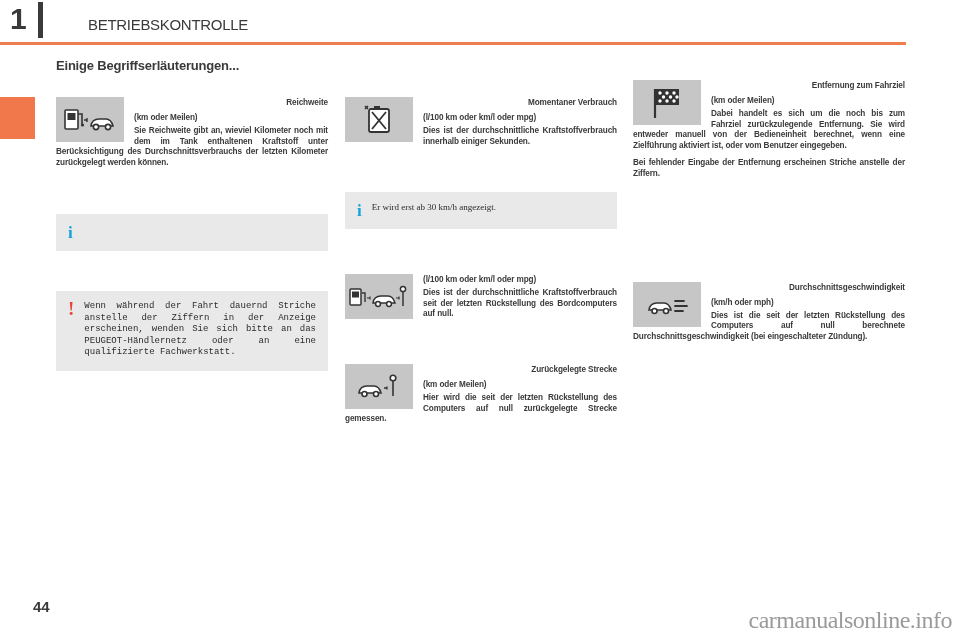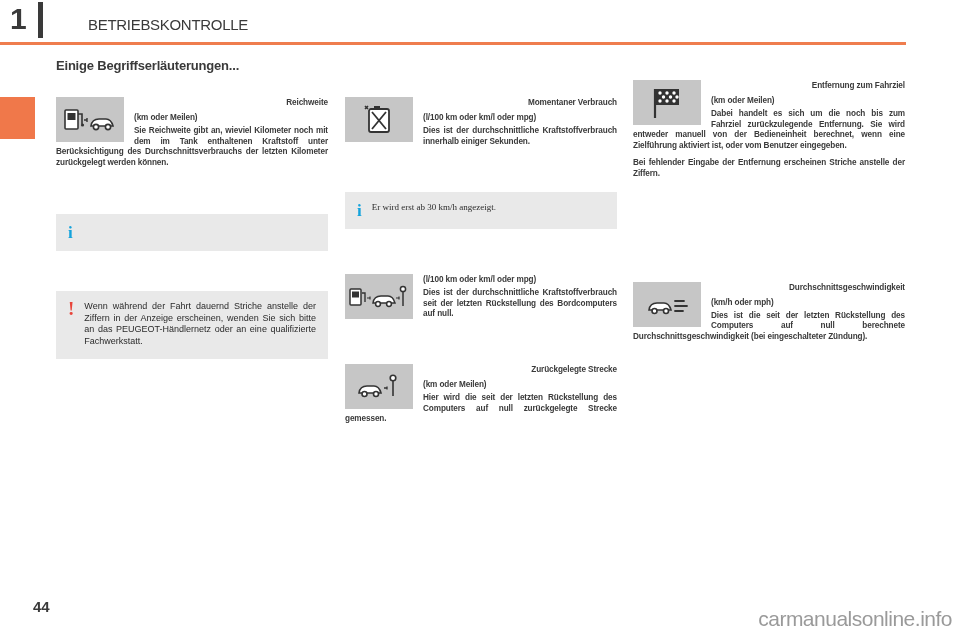--- a/index.html
+++ b/index.html
@@ -92,37 +92,37 @@
     background:#e9e9e9;
     padding:10px 12px 12px 12px;
     display:flex;gap:10px;
   }
   .warn-i{
     color:#e8443a;font-size:19px;font-weight:bold;
     line-height:13px;font-family:"Liberation Serif", serif;
     flex:0 0 auto;padding-top:1px;
   }
   .warn-text{
-    font-size:9px;color:#2b2b2b;line-height:11.5px;text-align:justify;
+    font-size:9px;color:#2b2b2b;line-height:11.5px;text-align:justify;font-family:Liberation Mono, monospace;
   }
 
   .bold-para{
     font-size:8.2px;font-weight:bold;color:#3a3a3a;
     line-height:10.6px;text-align:justify;letter-spacing:-0.1px;
   }
 
   
   .pagenum{
     position:absolute;left:33px;top:598px;
     font-size:15px;font-weight:bold;color:#3a3a3a;
   }
   .watermark{
     position:absolute;right:8px;top:607px;
-    font-size:21px;color:#9a9a9a;letter-spacing:-0.5px;
-    font-family:Liberation Sans, sans-serif;
+    font-size:24px;color:#9a9a9a;letter-spacing:-0.5px;
+    font-family:Liberation Serif, serif;
   }
 </style>
 </head>
 <body>
 
 <div class="page">
 
   <div class="hdr">
     <div class="chapter-num">1</div>
     <div class="chapter-bar"></div>

